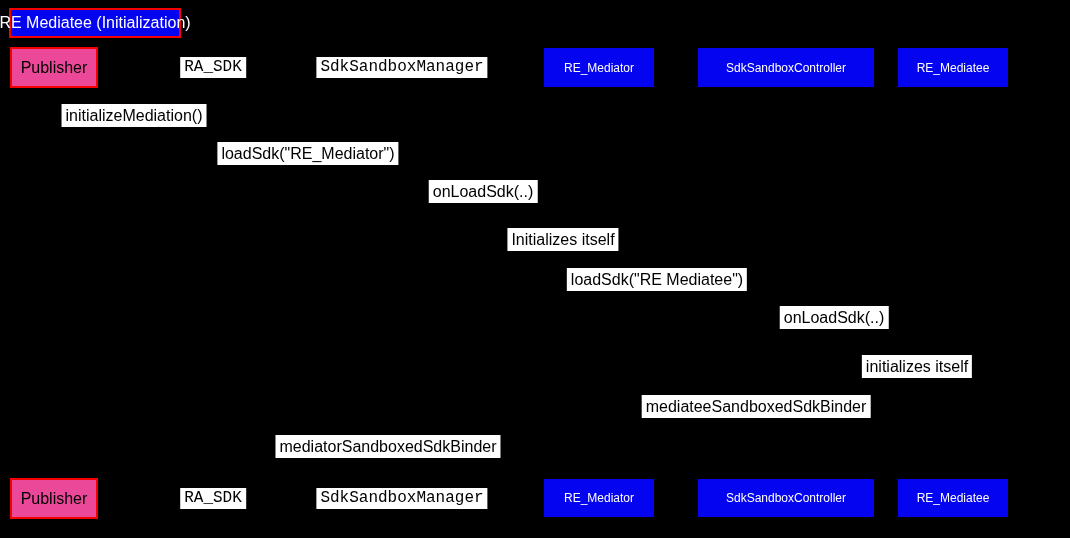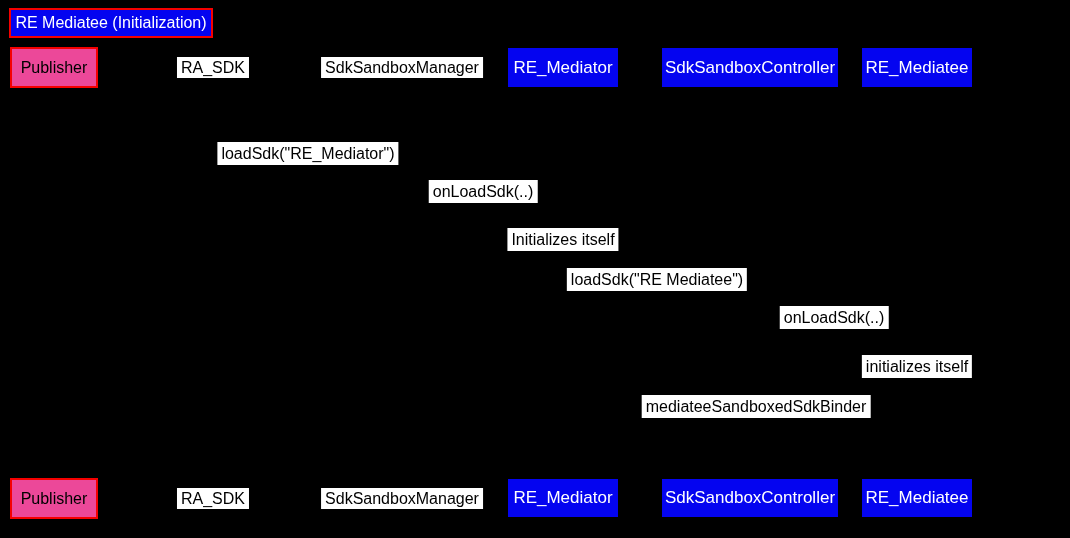--- a/index.html
+++ b/index.html
@@ -22,26 +22,26 @@
   }
   .actor-outlined{
     position:absolute;box-sizing:border-box;
     background:#ec4899;border:2px solid var(--highlight-border);
     color:#000000;font-size:16px;
     display:flex;align-items:center;justify-content:center;white-space:nowrap;
   }
   .actor-plain{
     position:absolute;transform:translateX(-50%);
     background:var(--label-bg);color:var(--label-text);
-    font-size:16px;line-height:19px;padding:1px 4px;white-space:nowrap;
+    font-size:16px;line-height:19px;padding:1px 4px;white-space:nowrap;font-family:Liberation Mono, monospace;
   }
   .actor-filled{
     position:absolute;box-sizing:border-box;
-    background:var(--actor-fill);color:var(--actor-text);font-size:17px;
-    display:flex;align-items:center;justify-content:center;white-space:nowrap;
+    background:var(--actor-fill);color:var(--actor-text);font-size:12px;
+    display:flex;align-items:center;justify-content:center;white-space:nowrap;margin-left:36px;
   }
   .msg{
     position:absolute;transform:translateX(-50%);
     background:var(--label-bg);color:var(--label-text);
     font-size:16px;line-height:19px;padding:2px 4px;white-space:nowrap;
   }
   .lifeline{
     position:absolute;width:1px;top:88px;height:390px;background:#000000;
   }
 </style>
@@ -50,36 +50,38 @@
 
 <div class="diagram">
 
   <div class="lifeline" style="left:53px;"></div>
   <div class="lifeline" style="left:213px;"></div>
   <div class="lifeline" style="left:402px;"></div>
   <div class="lifeline" style="left:563px;"></div>
   <div class="lifeline" style="left:750px;"></div>
   <div class="lifeline" style="left:917px;"></div>
 
-  <div class="title-box" style="left:9px;top:8px;width:204px;height:30px;">RE Mediatee (Initialization)</div>
+  <div class="title-box" style="left:9px;top:8px;width:172px;height:30px;">RE Mediatee (Initialization)</div>
 
   <div class="actor-outlined" style="left:10px;top:47px;width:88px;height:41px;">Publisher</div>
   <div class="actor-plain" style="left:213px;top:57px;">RA_SDK</div>
   <div class="actor-plain" style="left:402px;top:57px;">SdkSandboxManager</div>
   <div class="actor-filled" style="left:508px;top:48px;width:110px;height:39px;">RE_Mediator</div>
   <div class="actor-filled" style="left:662px;top:48px;width:176px;height:39px;">SdkSandboxController</div>
   <div class="actor-filled" style="left:862px;top:48px;width:110px;height:39px;">RE_Mediatee</div>
 
+  <div class="msg" style="left:134px;top:104px;">initializeMediation()</div>
   <div class="msg" style="left:308px;top:142px;">loadSdk("RE_Mediator")</div>
   <div class="msg" style="left:483px;top:180px;">onLoadSdk(..)</div>
   <div class="msg" style="left:563px;top:228px;">Initializes itself</div>
   <div class="msg" style="left:657px;top:268px;">loadSdk("RE Mediatee")</div>
   <div class="msg" style="left:834px;top:306px;">onLoadSdk(..)</div>
   <div class="msg" style="left:917px;top:355px;">initializes itself</div>
   <div class="msg" style="left:740px;top:395px;margin-left:16px;">mediateeSandboxedSdkBinder</div>
+  <div class="msg" style="left:388px;top:435px;">mediatorSandboxedSdkBinder</div>
 
   <div class="actor-outlined" style="left:10px;top:478px;width:88px;height:41px;">Publisher</div>
   <div class="actor-plain" style="left:213px;top:488px;">RA_SDK</div>
   <div class="actor-plain" style="left:402px;top:488px;">SdkSandboxManager</div>
   <div class="actor-filled" style="left:508px;top:479px;width:110px;height:38px;">RE_Mediator</div>
   <div class="actor-filled" style="left:662px;top:479px;width:176px;height:38px;">SdkSandboxController</div>
   <div class="actor-filled" style="left:862px;top:479px;width:110px;height:38px;">RE_Mediatee</div>
 
 </div>
 

